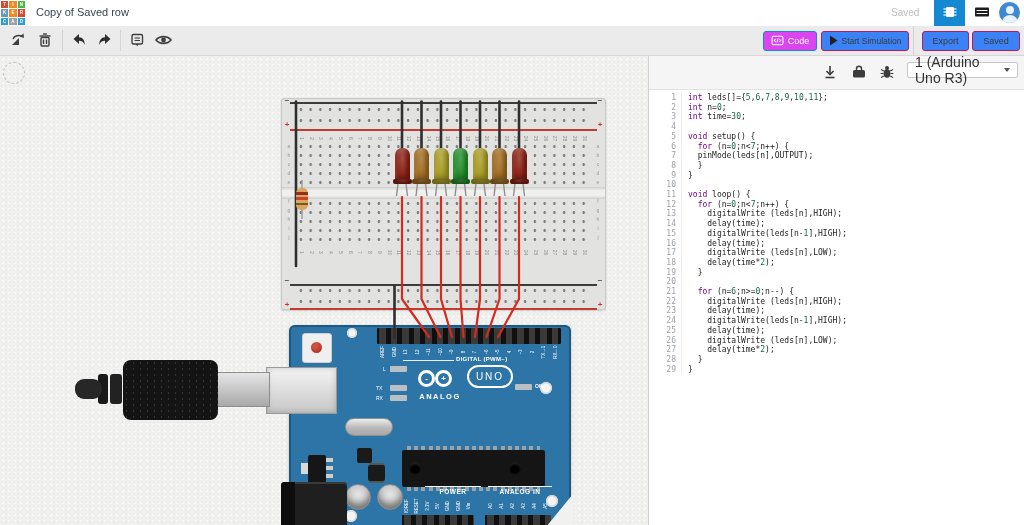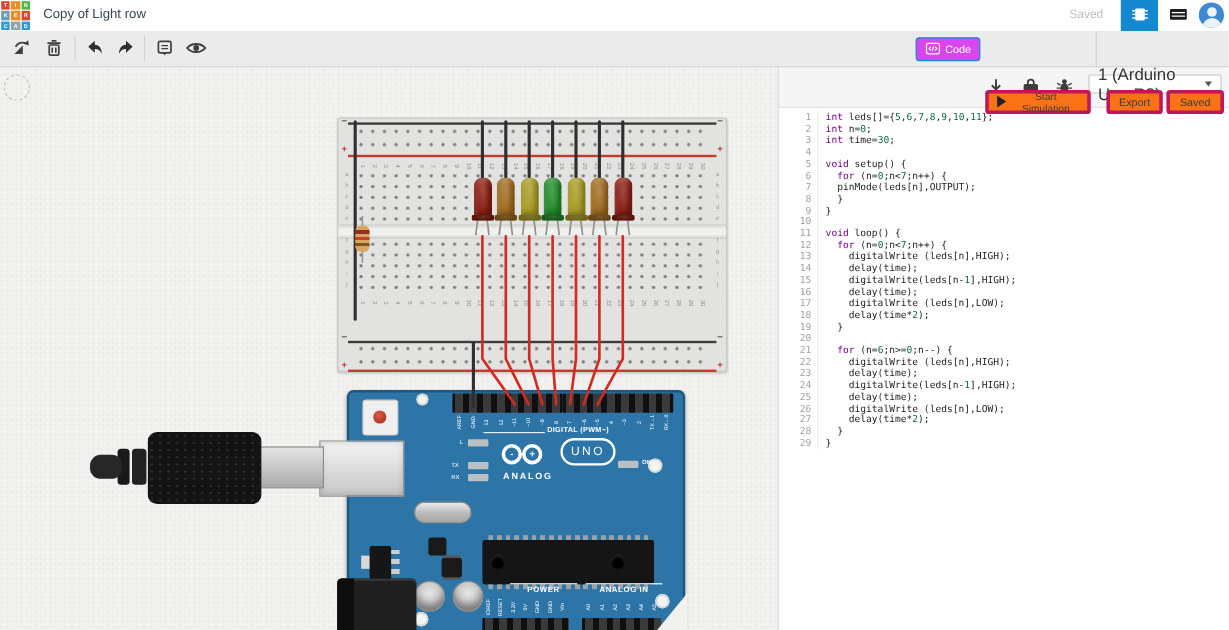--- a/index.html
+++ b/index.html
@@ -17,21 +17,21 @@
   .avatar{position:absolute;left:999px;top:2px;width:21px;height:21px;border-radius:50%;background:#3f88d4;overflow:hidden;cursor:pointer;}
   .avatar-head{position:absolute;left:6.5px;top:3.5px;width:8px;height:8px;border-radius:50%;background:#eaf2fb;}
   .avatar-body{position:absolute;left:2.5px;top:12.5px;width:16px;height:10px;border-radius:8px 8px 0 0;background:#eaf2fb;}
 
   
   .menubar{position:absolute;left:0;top:26px;width:1024px;height:30px;background:#ebebec;border-bottom:1px solid #d6d6d8;z-index:6;box-sizing:border-box;}
   .tool-btn{position:absolute;top:5px;width:22px;height:20px;background:transparent;border:none;display:flex;align-items:center;justify-content:center;cursor:pointer;padding:0;}
   .vsep{position:absolute;top:4px;width:1px;height:21px;background:#d4d4d6;}
   .btn{position:absolute;top:5px;height:20px;border-radius:3px;display:flex;align-items:center;justify-content:center;gap:4px;font-size:9px;cursor:pointer;box-sizing:border-box;}
   .btn-blue{background:#d946ef;color:#fff;border:1px solid #1488d0;}
-  .btn-white{background:#f97316;color:#3a3a3a;border:3px solid #be185d;margin-top:44px;}
+  .btn-white{background:#3b82f6;color:#3a3a3a;border:1px solid #be185d;}
 
   
   .canvas{position:absolute;left:0;top:56px;width:648px;height:469px;overflow:hidden;background-color:#f1f1ef;
     background-image:radial-gradient(rgba(0,0,0,0.022) 1px,transparent 1.2px),radial-gradient(rgba(255,255,255,0.5) 1px,transparent 1.2px);
     background-size:4px 4px,6px 6px;}
   .zoomfit{position:absolute;left:3px;top:6px;width:22px;height:22px;border-radius:50%;border:1.5px dashed #c2c2c2;background:transparent;cursor:pointer;}
 
   
   .breadboard{position:absolute;left:281px;top:42px;width:325px;height:212px;background:#e2e2e0;border:1px solid #c8c8c6;border-radius:3px;box-shadow:0 1px 2px rgba(0,0,0,0.15);z-index:1;box-sizing:border-box;}
   .bb-line{position:absolute;left:8px;width:307px;height:2px;}
@@ -132,21 +132,21 @@
         <span class="tile" style="background: rgb(214, 73, 51);">T</span>
         <span class="tile" style="background: rgb(236, 139, 36);">I</span>
         <span class="tile" style="background: rgb(73, 183, 73);">N</span>
         <span class="tile" style="background: rgb(106, 154, 180);">K</span>
         <span class="tile" style="background: rgb(236, 139, 36);">E</span>
         <span class="tile" style="background: rgb(214, 73, 51);">R</span>
         <span class="tile" style="background: rgb(46, 155, 214);">C</span>
         <span class="tile" style="background: rgb(154, 161, 167);">A</span>
         <span class="tile" style="background: rgb(46, 155, 214);">D</span>
       </div>
-    <div class="doc-title">Copy of Light row</div>
+    <div class="doc-title">Copy of Saved row</div>
     <span class="saved">Saved</span>
     <button class="chip-btn">
       <span>
         <svg width="18" height="18" viewBox="0 0 18 18">
             <rect x="5" y="4" width="8" height="10" rx="1" fill="#fff"></rect>
             <g stroke="#fff" stroke-width="1.2">
               <line x1="2.5" y1="6" x2="5" y2="6"></line>
               <line x1="2.5" y1="9" x2="5" y2="9"></line>
               <line x1="2.5" y1="12" x2="5" y2="12"></line>
               <line x1="13" y1="6" x2="15.5" y2="6"></line>

